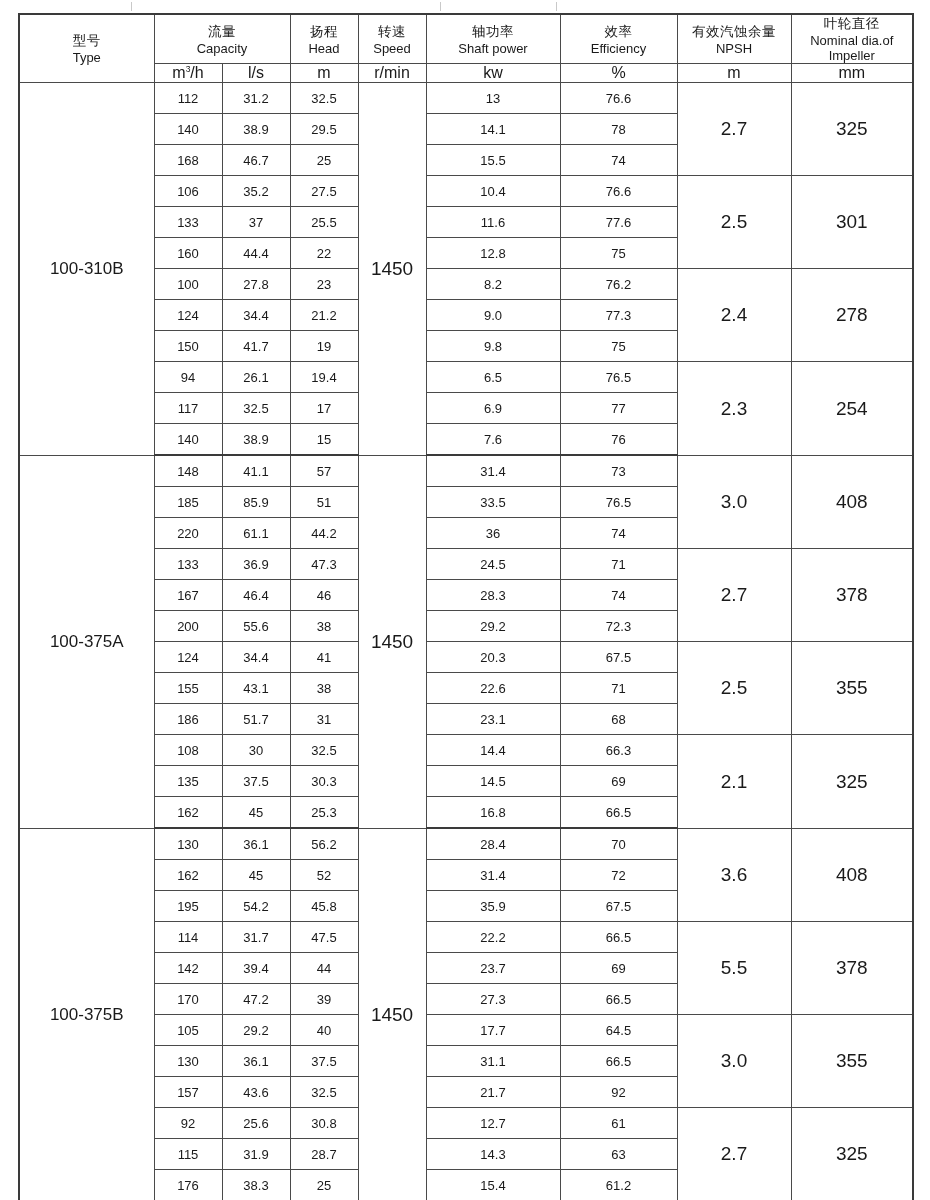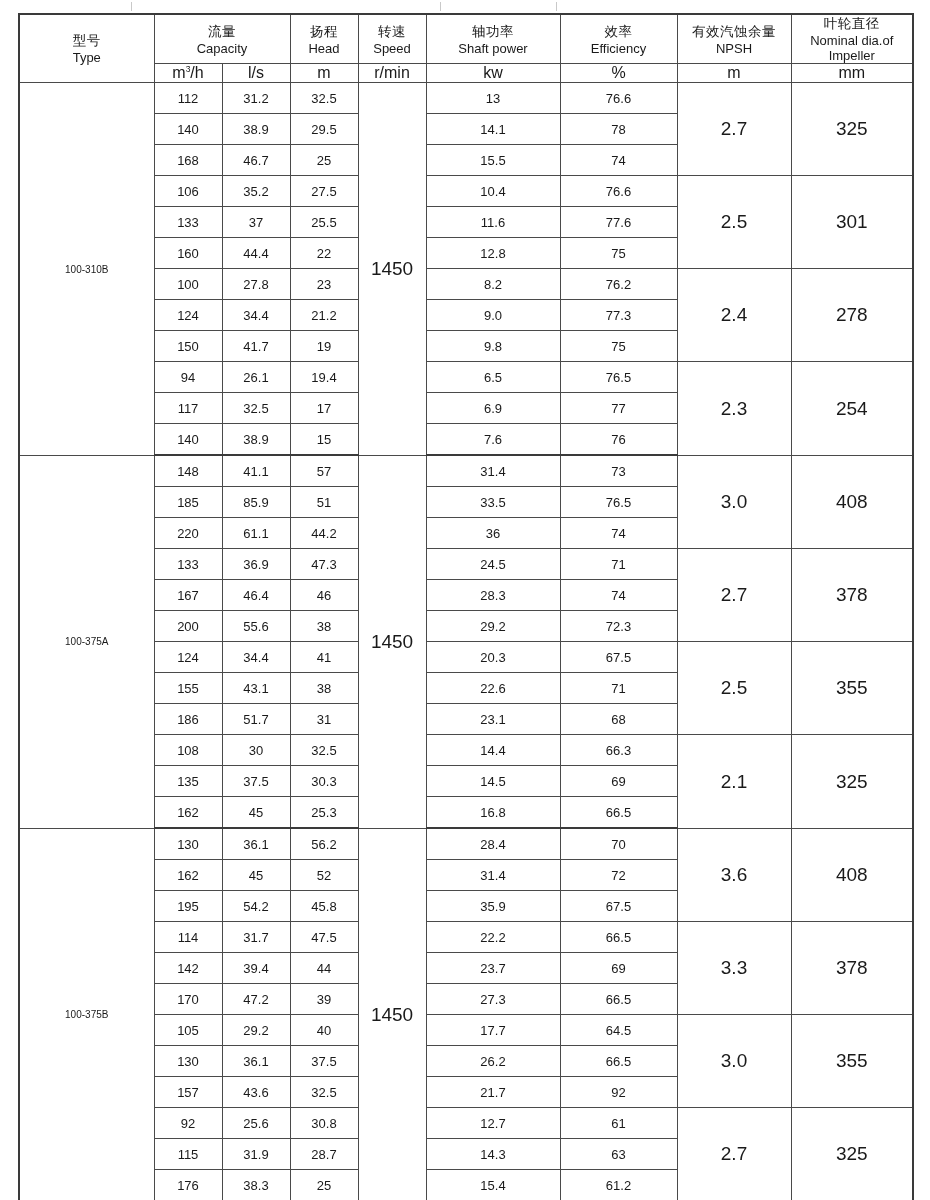--- a/index.html
+++ b/index.html
@@ -45,21 +45,21 @@
   }
   .cn { display: block; font-size: 13.5px; letter-spacing: .5px; }
   .en { display: block; font-size: 13px; }
   .en.small { font-size: 13px; }
 
   sup.exp { font-size: 8.5px; vertical-align: super; }
 
   
   .v { font-size: 13px; }
   td.datum { height: 30px; }
-  td.type-cell { font-size: 10px; }
+  td.type-cell { font-size: 17px; }
   td.speed-cell, td.npsh-cell, td.dia-cell { font-size: 19px; }
 
   
   td.sub-end { border-bottom: 1.6px solid #3a3a3a; }
   tr.model-end > td { border-bottom: 2px solid #3a3a3a; }
 </style>
 </head>
 <body>
 
 <div class="tickmarks">
@@ -343,21 +343,21 @@
           <td class="datum v sub-end">45.8</td>
           <td class="datum v sub-end">35.9</td>
           <td class="datum v sub-end">67.5</td>
         </tr>
         <tr>
           <td class="datum v">114</td>
           <td class="datum v">31.7</td>
           <td class="datum v">47.5</td>
           <td class="datum v">22.2</td>
           <td class="datum v">66.5</td>
-          <td class="datum npsh-cell sub-end" rowspan="3">3.3</td>
+          <td class="datum npsh-cell sub-end" rowspan="3">5.5</td>
           <td class="datum dia-cell sub-end" rowspan="3">378</td>
         </tr>
         <tr>
           <td class="datum v">142</td>
           <td class="datum v">39.4</td>
           <td class="datum v">44</td>
           <td class="datum v">23.7</td>
           <td class="datum v">69</td>
         </tr>
         <tr>
@@ -373,21 +373,21 @@
           <td class="datum v">40</td>
           <td class="datum v">17.7</td>
           <td class="datum v">64.5</td>
           <td class="datum npsh-cell sub-end" rowspan="3">3.0</td>
           <td class="datum dia-cell sub-end" rowspan="3">355</td>
         </tr>
         <tr>
           <td class="datum v">130</td>
           <td class="datum v">36.1</td>
           <td class="datum v">37.5</td>
-          <td class="datum v">26.2</td>
+          <td class="datum v">31.1</td>
           <td class="datum v">66.5</td>
         </tr>
         <tr>
           <td class="datum v sub-end">157</td>
           <td class="datum v sub-end">43.6</td>
           <td class="datum v sub-end">32.5</td>
           <td class="datum v sub-end">21.7</td>
           <td class="datum v sub-end">92</td>
         </tr>
         <tr>

